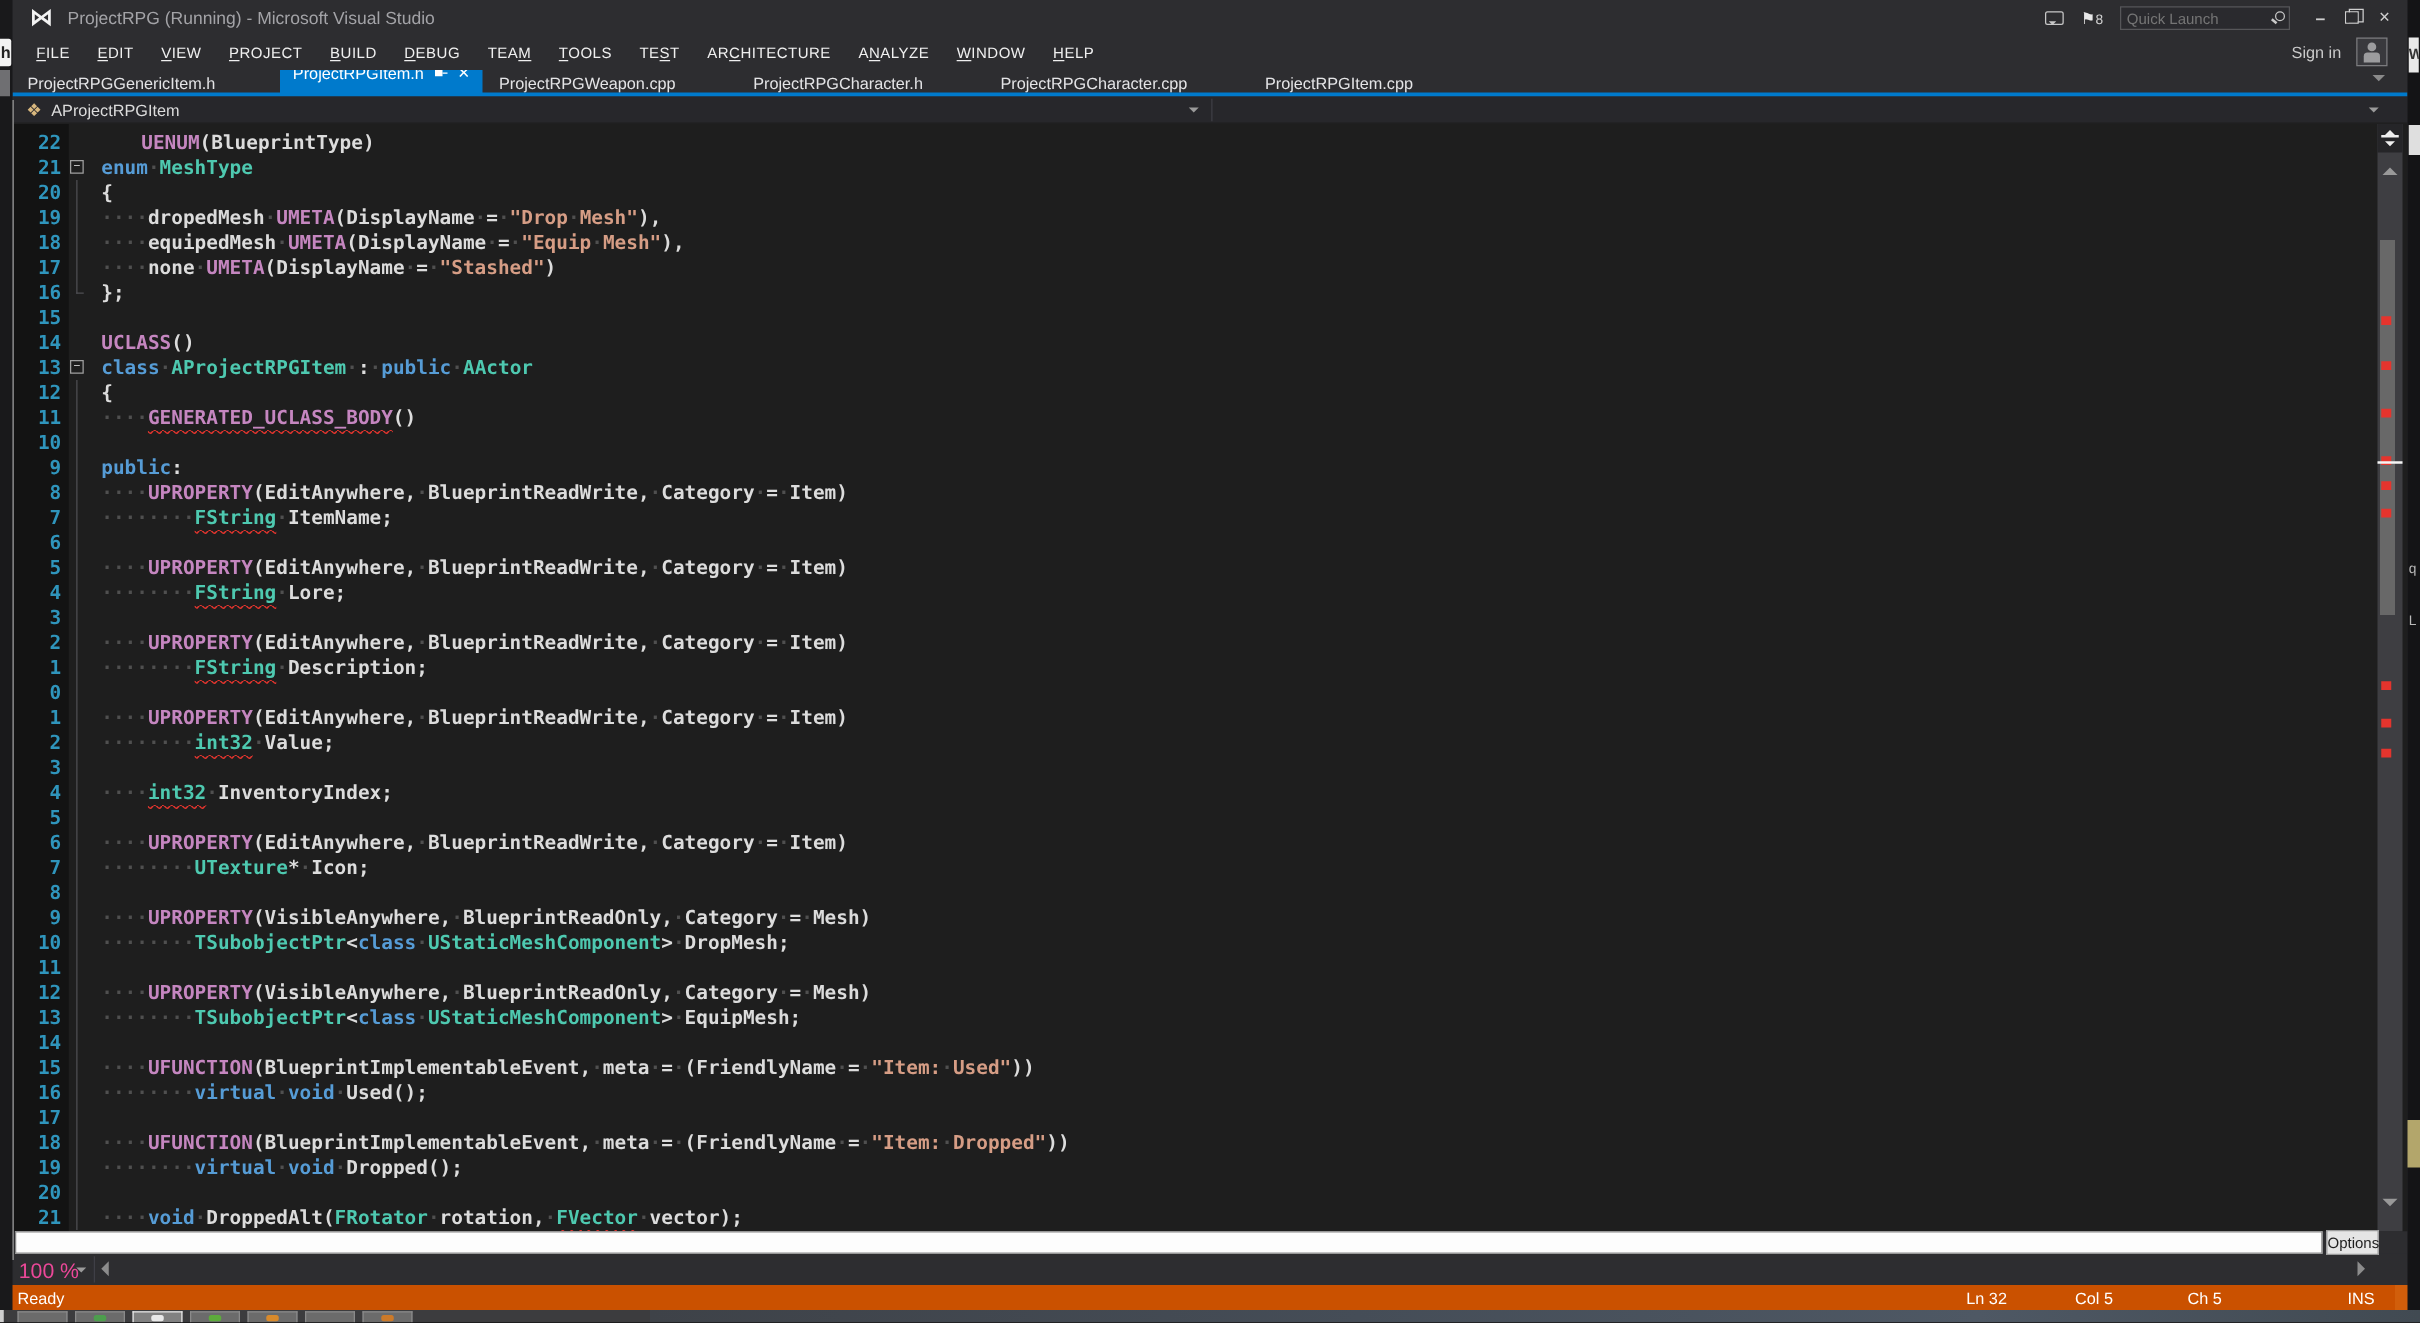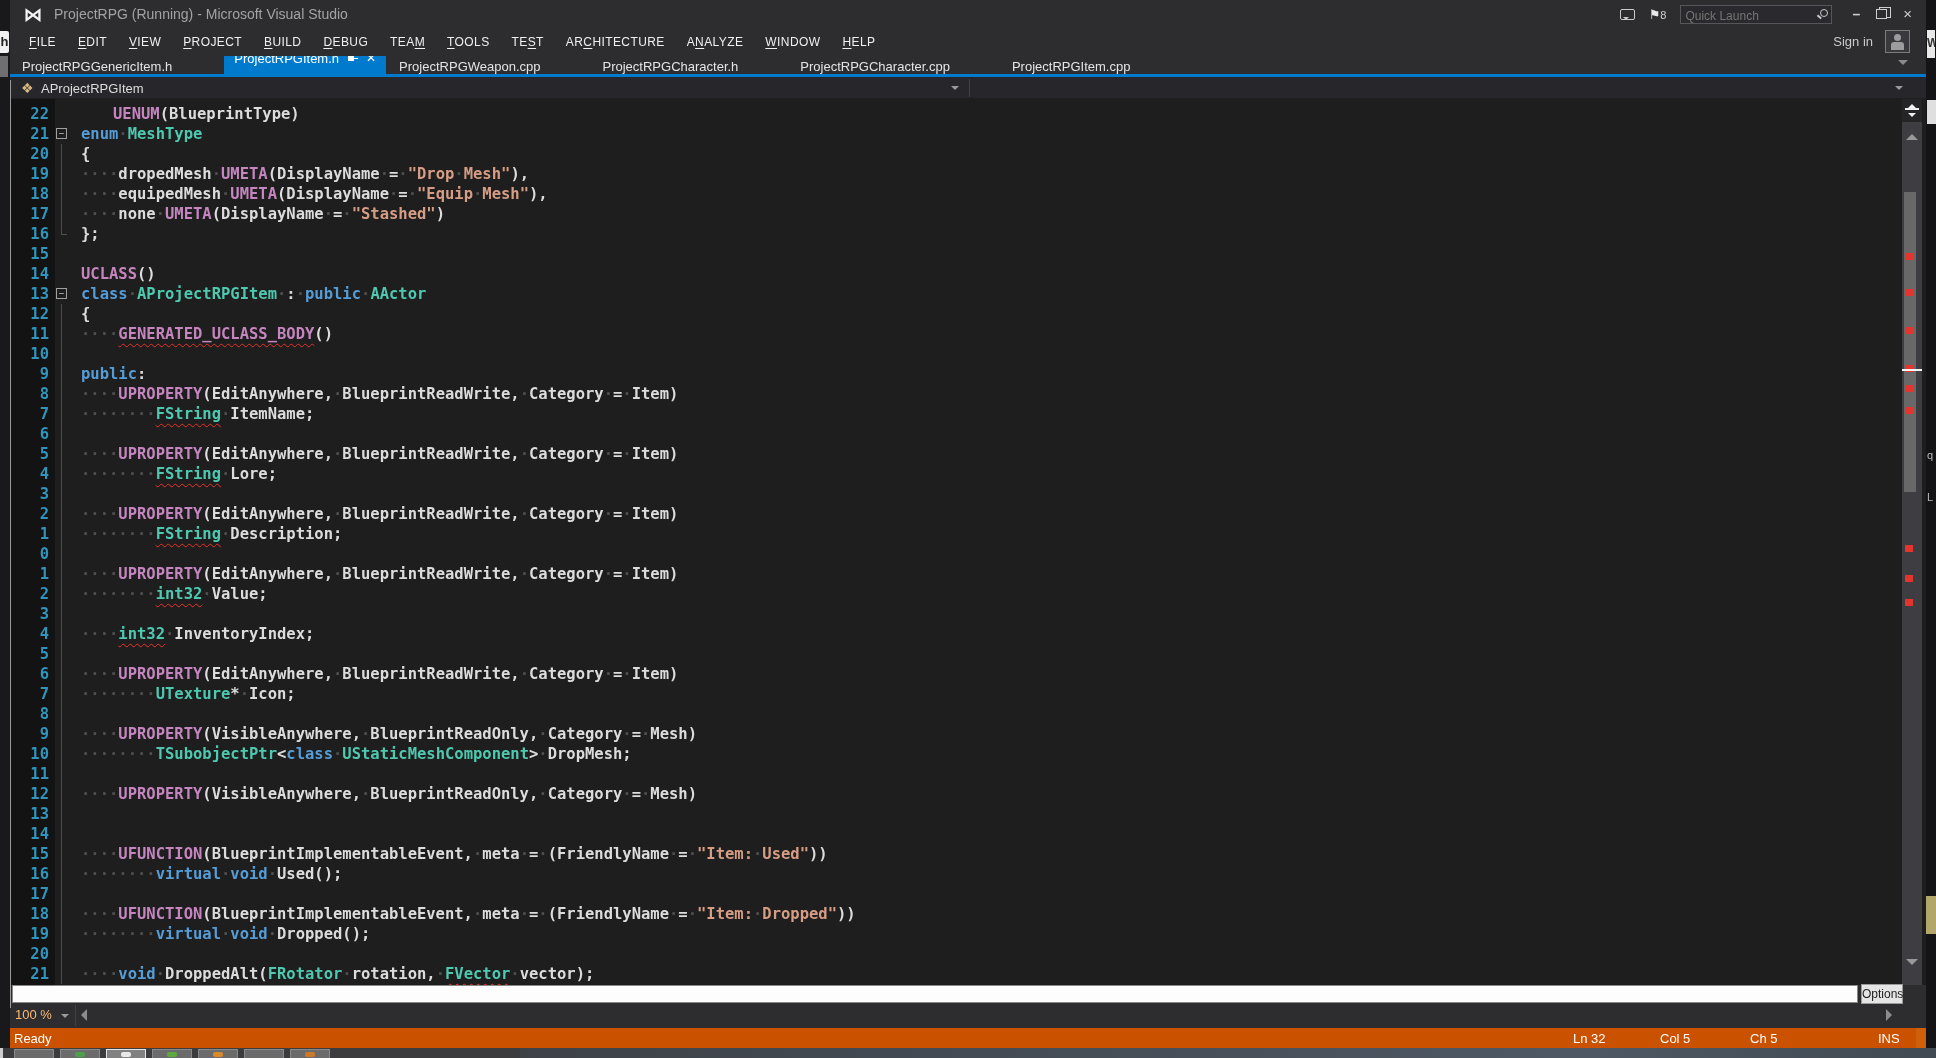--- a/index.html
+++ b/index.html
@@ -22,21 +22,21 @@
 
   
   .titlebar { position:absolute; left:10px; top:0; right:10px; height:28px; background:#2d2d30; z-index:10; }
   .vs-logo { position:absolute; left:10px; top:3px; width:26px; height:22px; color:#f4f4f4; font:bold 19px/22px "DejaVu Sans",sans-serif; text-align:center; }
   .title-text { position:absolute; left:44px; top:6px; font-size:14px; color:#a3a3a7; white-space:nowrap; }
   .tb-right { position:absolute; right:14px; top:4px; height:20px; display:flex; align-items:center; gap:14px; }
   .icon-feedback { width:15px; height:11px; border:1px solid #c8c8c8; border-radius:2px; position:relative; }
   .icon-feedback:after { content:""; position:absolute; left:2px; bottom:-4px; border:3px solid transparent; border-top-color:#c8c8c8; }
   .icon-flag { color:#e8e8e8; font-size:13px; white-space:nowrap; }
   .icon-flag .cnt { color:#cfcfcf; font-size:11px; }
-  .quick-launch { width:152px; height:19px; background:#2a2a2e; border:1px solid #565659; position:relative; }
+  .quick-launch { width:136px; height:19px; background:#2a2a2e; border:1px solid #565659; position:relative; }
   .quick-launch input { width:112px; height:17px; background:transparent; border:0; outline:0; color:#9a9a9a;
                         font:12px "Liberation Sans",sans-serif; padding:0 4px; }
   .icon-mag { position:absolute; right:3px; top:3px; width:8px; height:8px; border:1.5px solid #c9c9c9; border-radius:50%; }
   .icon-mag:after { content:""; position:absolute; left:-4px; top:6px; width:5px; height:1.5px; background:#c9c9c9; transform:rotate(40deg); }
   .win-btns { display:flex; gap:16px; align-items:center; margin-left:6px; }
   .wb { color:#cfcfcf; font-size:14px; line-height:14px; cursor:default; }
   .wb-min { font-weight:bold; letter-spacing:0; }
   .wb-restore { width:11px; height:10px; border:1px solid #cfcfcf; position:relative; background:#2d2d30; }
   .wb-restore:before { content:""; position:absolute; left:2px; top:-3px; width:10px; height:9px; border:1px solid #cfcfcf; }
   .wb-restore:after { content:""; position:absolute; inset:0; background:#2d2d30; }
@@ -106,21 +106,21 @@
   .caret-mark { position:absolute; left:0; width:20px; height:2px; background:#f5f5f5; }
 
   
   .whitebar { position:absolute; left:12px; top:985px; width:1846px; height:18px; background:#fdfdfd;
               border:1px solid #888; z-index:7; }
   .whitebar input { width:100%; height:100%; border:0; outline:0; background:transparent; font:12px "Liberation Sans",sans-serif; }
   .options-btn { position:absolute; left:1861px; top:984px; width:42px; height:20px; background:#e5e5e5;
                  border:1px solid #9a9a9a; color:#1e1e1e; font:12px/18px "Liberation Sans",sans-serif;
                  text-align:center; z-index:7; }
   .hscroll { position:absolute; left:11px; top:1003px; right:10px; height:25px; background:#2d2d30; z-index:6; }
-  .zoom-ctl { position:absolute; left:4px; top:4px; color:#fdba74; font-size:13px; }
+  .zoom-ctl { position:absolute; left:4px; top:4px; color:#ec4899; font-size:17px; }
   .zoom-chev { position:absolute; left:50px; top:11px; border:4px solid transparent; border-top-color:#9a9a9a; }
   .hs-div { position:absolute; left:64px; top:2px; width:1px; height:21px; background:#3f3f46; }
   .hs-left { position:absolute; left:70px; top:6px; border:6px solid transparent; border-right-color:#8c8c8c; border-left-width:0; }
   .hs-right { position:absolute; right:34px; top:6px; border:6px solid transparent; border-left-color:#8c8c8c; border-right-width:0; }
 
   
   .statusbar { position:absolute; left:0; top:1028px; width:1936px; height:20px; background:#ca5100; z-index:30;
                color:#fff; font-size:13px; }
   .sb-ready { position:absolute; left:14px; top:3px; }
   .sb-ln { position:absolute; left:1573px; top:3px; }
@@ -451,20 +451,21 @@
           <span class="fold">
             <span class="gv"></span>
           </span>
           <span class="code"><span class="tk-w">····</span><span class="tk-m">UPROPERTY</span><span class="tk-p">(VisibleAnywhere,</span><span class="tk-w">·</span><span class="tk-p">BlueprintReadOnly,</span><span class="tk-w">·</span><span class="tk-p">Category</span><span class="tk-w">·</span><span class="tk-p">=</span><span class="tk-w">·</span><span class="tk-p">Mesh)</span></span>
         </div>
         <div class="line" style="top: 705px;">
           <span class="ln">13</span>
           <span class="fold">
             <span class="gv"></span>
           </span>
+          <span class="code"><span class="tk-w">········</span><span class="tk-t">TSubobjectPtr</span><span class="tk-p">&lt;</span><span class="tk-k">class</span><span class="tk-w">·</span><span class="tk-t">UStaticMeshComponent</span><span class="tk-p">&gt;</span><span class="tk-w">·</span><span class="tk-p">EquipMesh;</span></span>
         </div>
         <div class="line" style="top: 725px;">
           <span class="ln">14</span>
           <span class="fold">
             <span class="gv"></span>
           </span>
           <span class="code"></span>
         </div>
         <div class="line" style="top: 745px;">
           <span class="ln">15</span>

